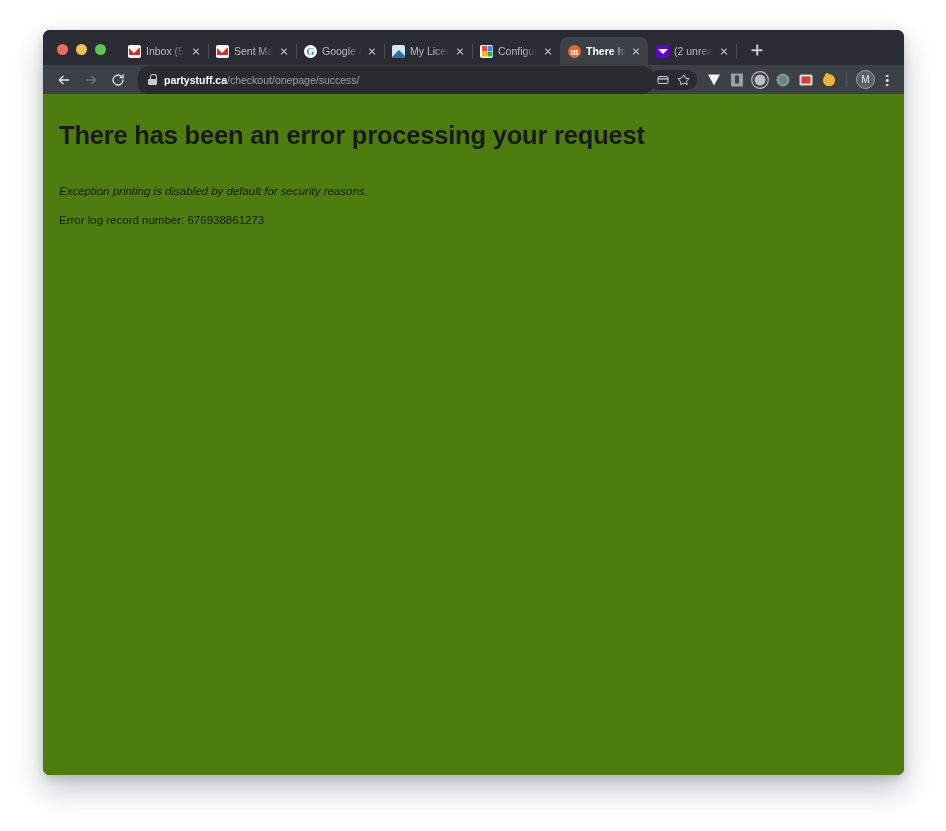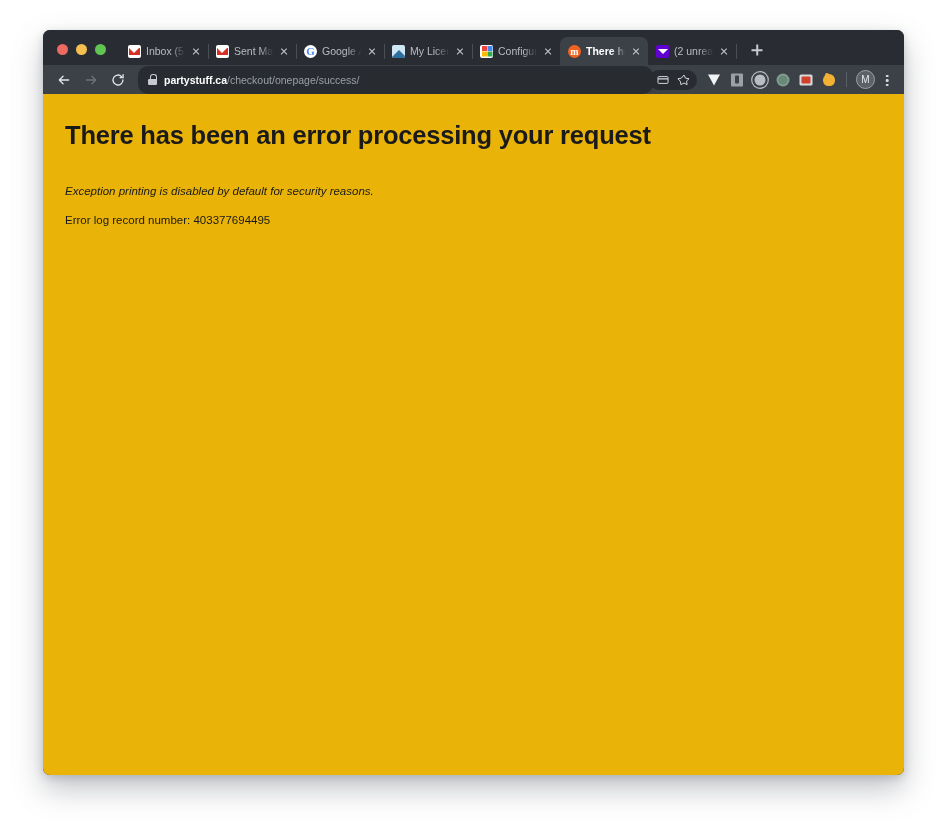--- a/index.html
+++ b/index.html
@@ -285,22 +285,22 @@
     position:absolute; left:50%; transform:translateX(-50%);
     width:2.6px; height:2.6px; border-radius:50%; background:#d6d9de;
   }
   .menu-dots span:nth-child(1){ top:6px; }
   .menu-dots span:nth-child(2){ top:10.5px; }
   .menu-dots span:nth-child(3){ top:15px; }
 
   
   .viewport {
     flex: 1;
-    background: #eab308;
-    padding: 26px 22px 0 22px;
+    background: #4d7c0f;
+    padding: 26px 22px 0 16px;
     overflow: hidden;
   }
   .page-heading {
     font-size: 25.5px;
     font-weight: bold;
     color: #1a1a1a;
     margin: 0 0 0 0;
     letter-spacing: -0.2px;
     line-height: 1.25;
   }
@@ -448,16 +448,16 @@
     <div class="menu-dots">
       <span></span>
         <span></span>
         <span></span>
     </div>
   </div>
 
   <div class="viewport">
     <h1 class="page-heading">There has been an error processing your request</h1>
     <div class="page-note">Exception printing is disabled by default for security reasons.</div>
-    <div class="page-record">Error log record number: 403377694495</div>
+    <div class="page-record">Error log record number: 676938861273</div>
   </div>
 
 </div>
 
 </body></html>

